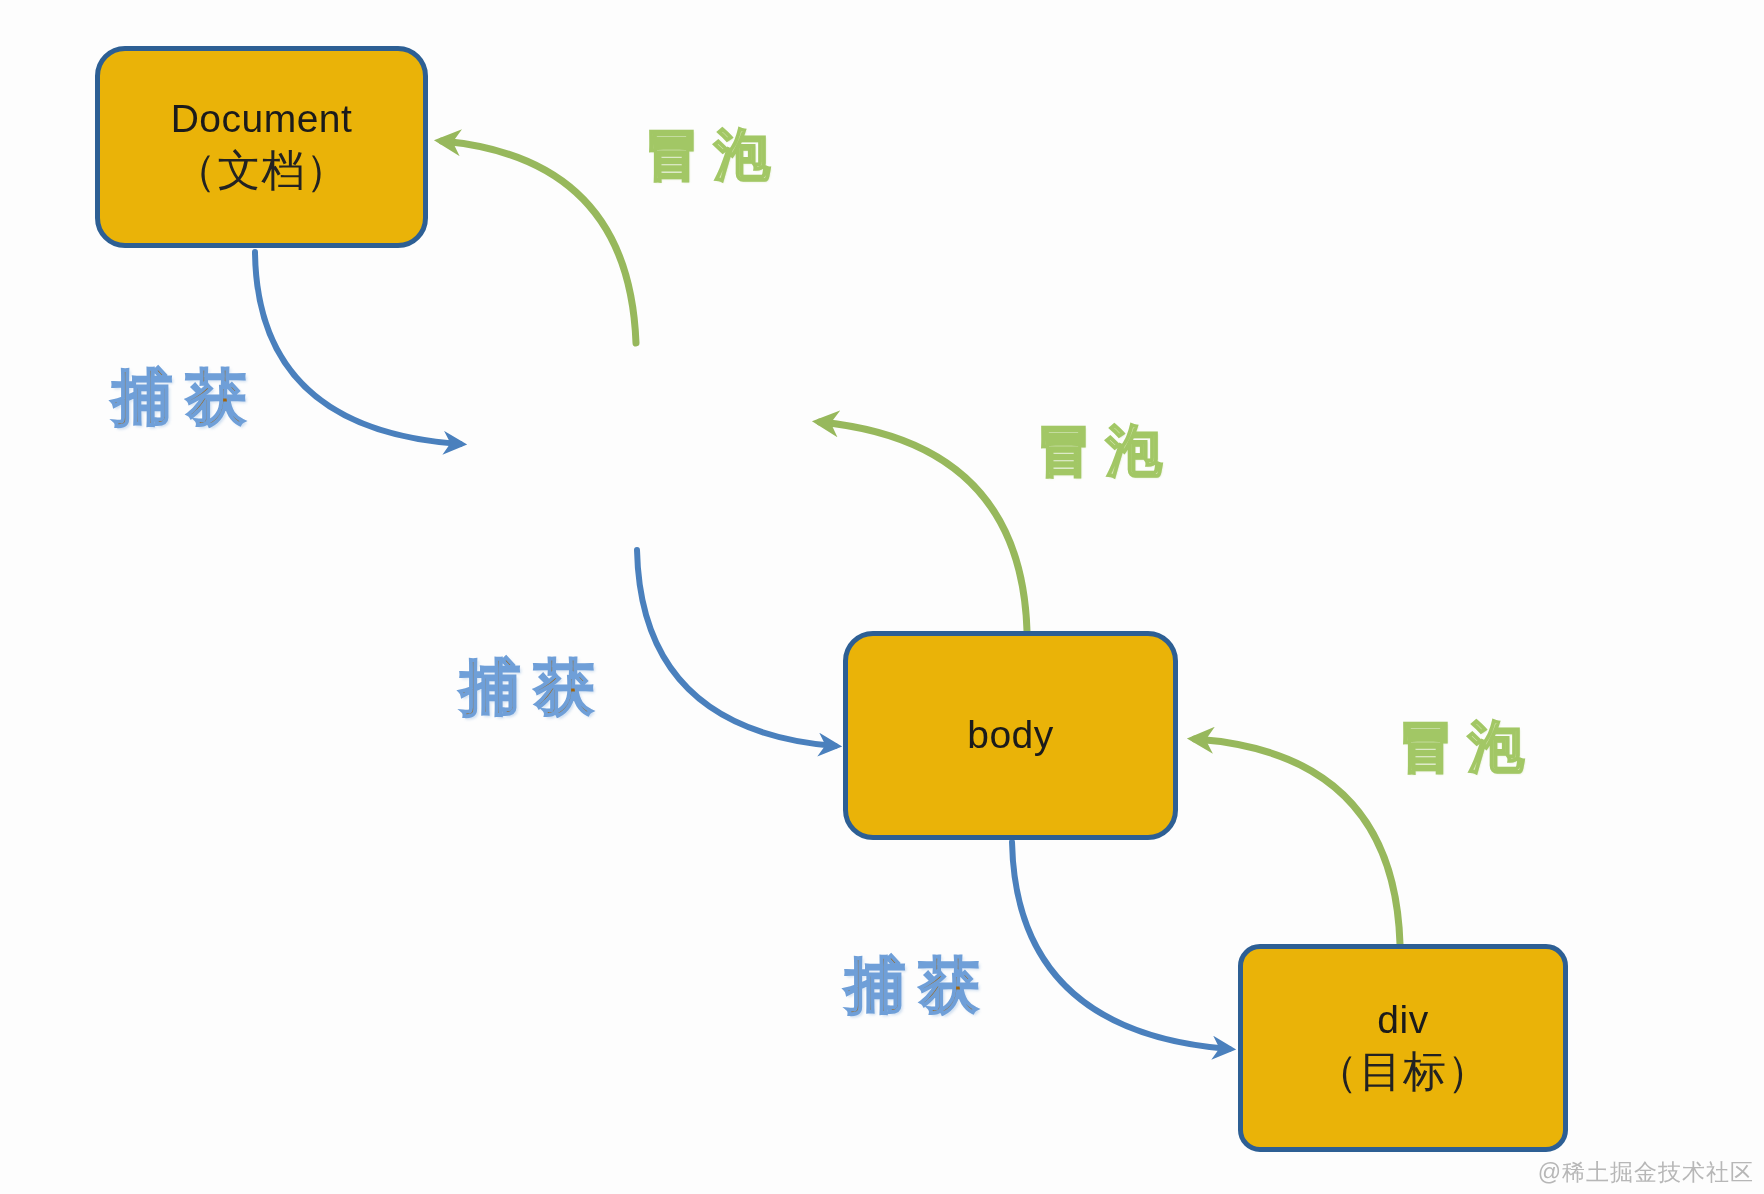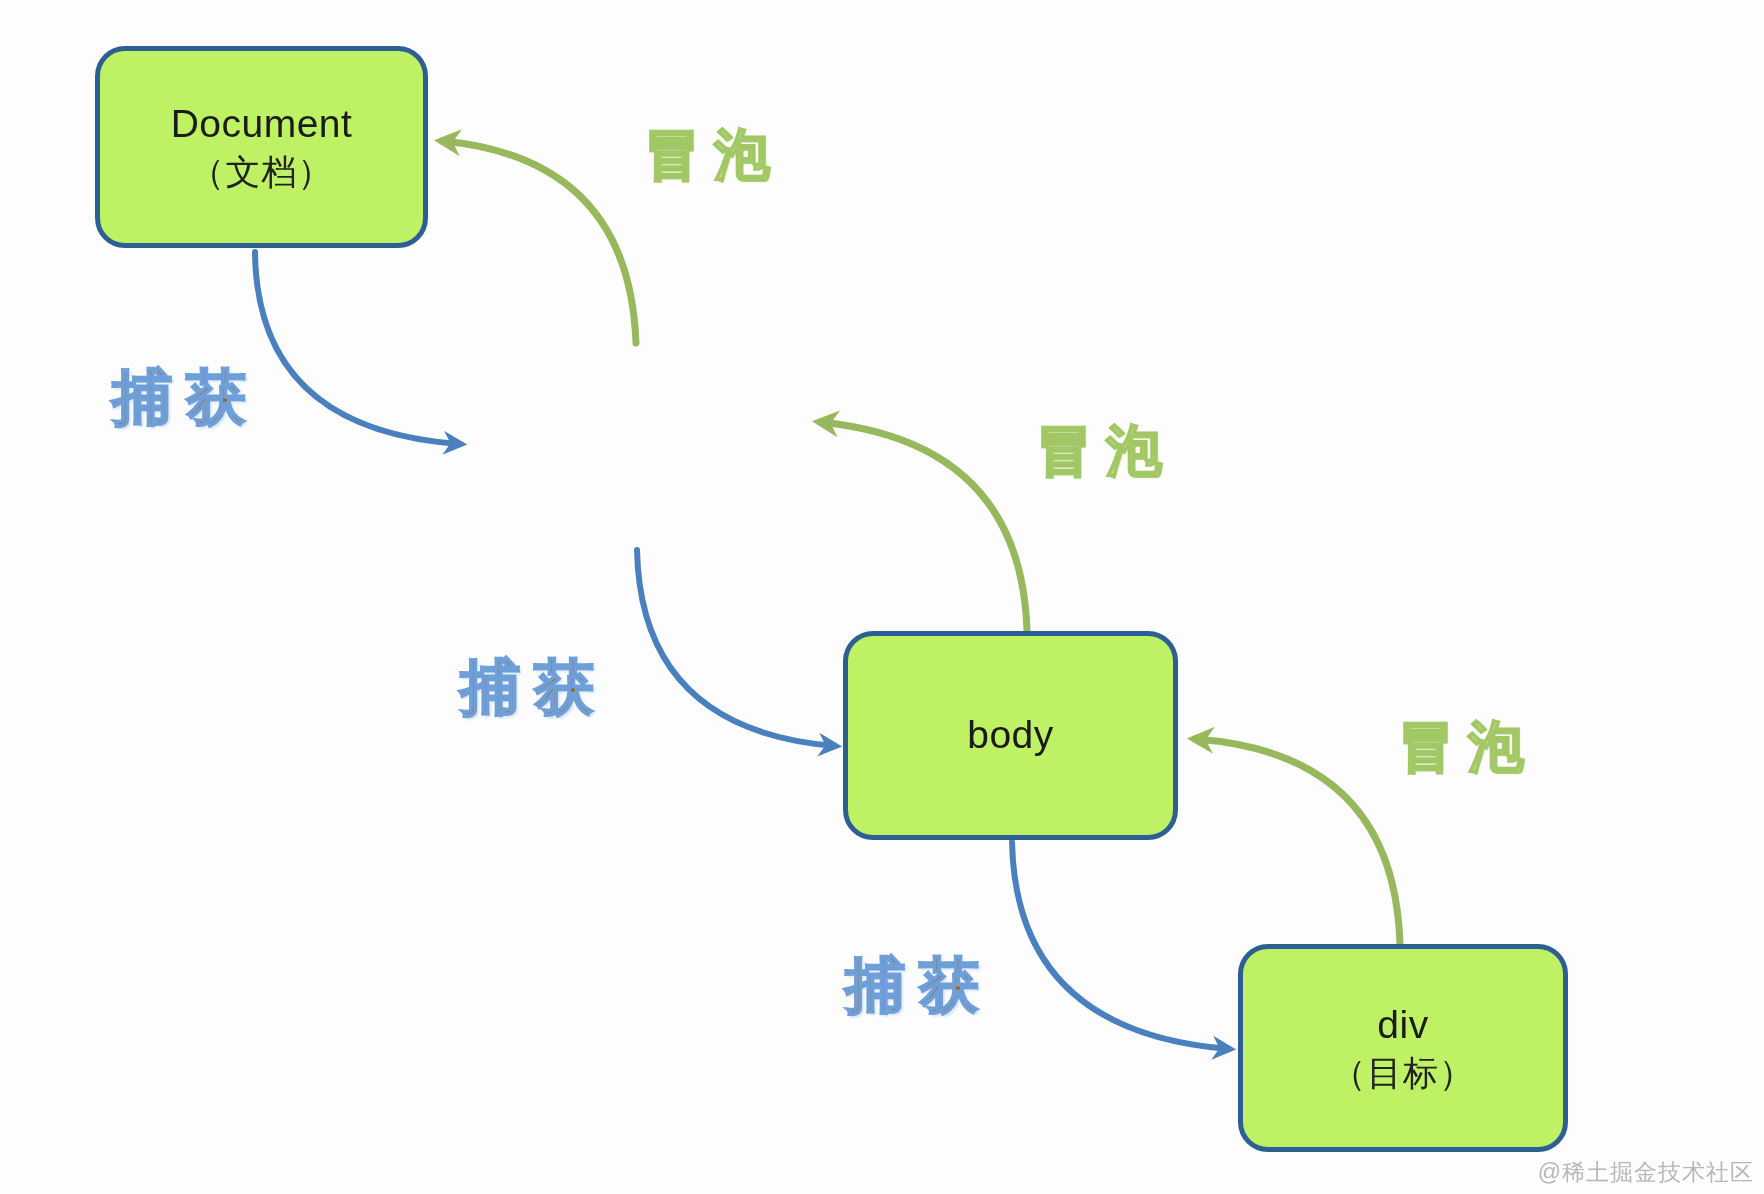--- a/index.html
+++ b/index.html
@@ -6,34 +6,34 @@
   .canvas{
     position:relative;
     width:1764px;height:1194px;
     background:#fdfdfd;
     font-family:"Liberation Sans", sans-serif;
     overflow:hidden;
   }
   .arrow-layer{position:absolute;left:0;top:0;width:1764px;height:1194px;}
   .node-box{
     position:absolute;
-    background:#bef264;
+    background:#eab308;
     border:5px solid #2d5f94;
     border-radius:30px;
     display:flex;flex-direction:column;
     align-items:center;justify-content:center;
     box-sizing:border-box;
     z-index:2;
   }
   .box-title{
     font-size:39px;color:#1b1b1b;line-height:1.25;
     letter-spacing:0.5px;text-align:center;
   }
   .box-sub{
-    font-size:35px;color:#222;line-height:1.3;text-align:center;
+    font-size:43px;color:#222;line-height:1.3;text-align:center;
     letter-spacing:1px;
   }
   .box-sub:empty{display:none;}
   .flow-label{
     position:absolute;z-index:3;
     font-weight:bold;
     white-space:nowrap;
     user-select:none;
     text-align:right;
   }
@@ -89,21 +89,21 @@
     <div class="box-title">Document</div>
     <div class="box-sub">（文档）</div>
   </div>
 
 
   <div class="node-box" style="left:843px;top:631px;width:335px;height:209px;">
     <div class="box-title">body</div>
 
   </div>
 
-  <div class="node-box" style="left:1238px;top:944px;width:330px;height:208px;">
+  <div class="node-box" style="left:1238px;top:944px;width:330px;height:208px;border-radius:22px;">
     <div class="box-title">div</div>
     <div class="box-sub">（目标）</div>
   </div>
 
   <div class="flow-label capture-label" style="left:112px;top:358px;">捕获</div>
   <div class="flow-label capture-label" style="left:460px;top:648px;">捕获</div>
   <div class="flow-label capture-label" style="left:845px;top:946px;">捕获</div>
 
   <div class="flow-label bubble-label" style="left:644px;top:118px;">冒泡</div>
   <div class="flow-label bubble-label" style="left:1036px;top:414px;">冒泡</div>

